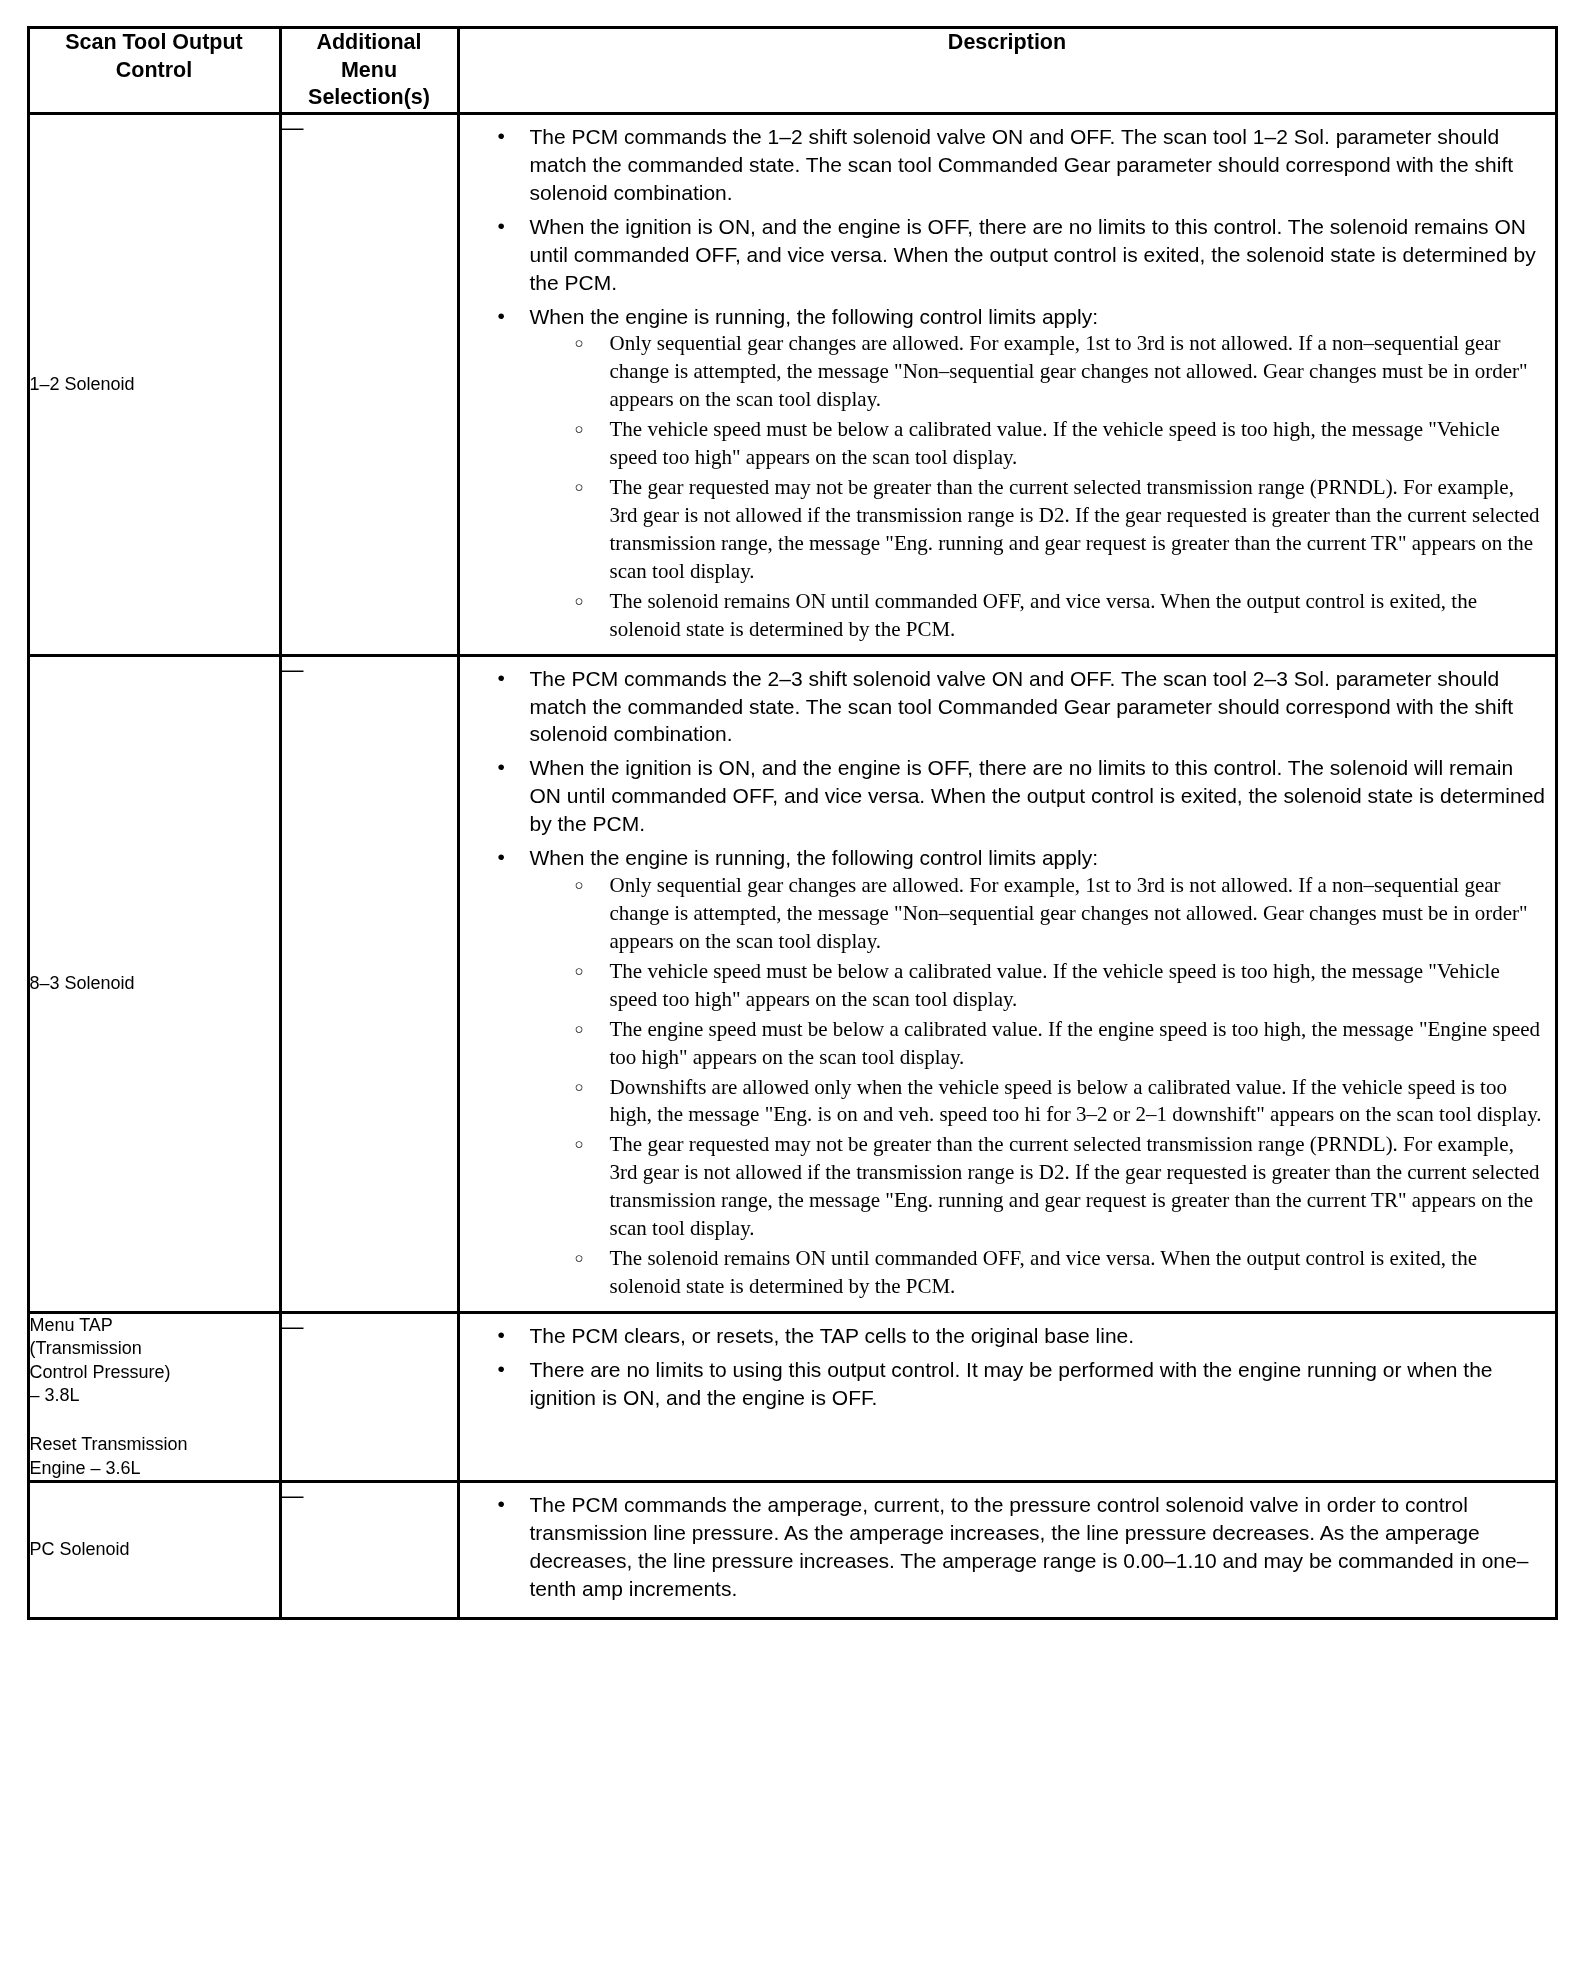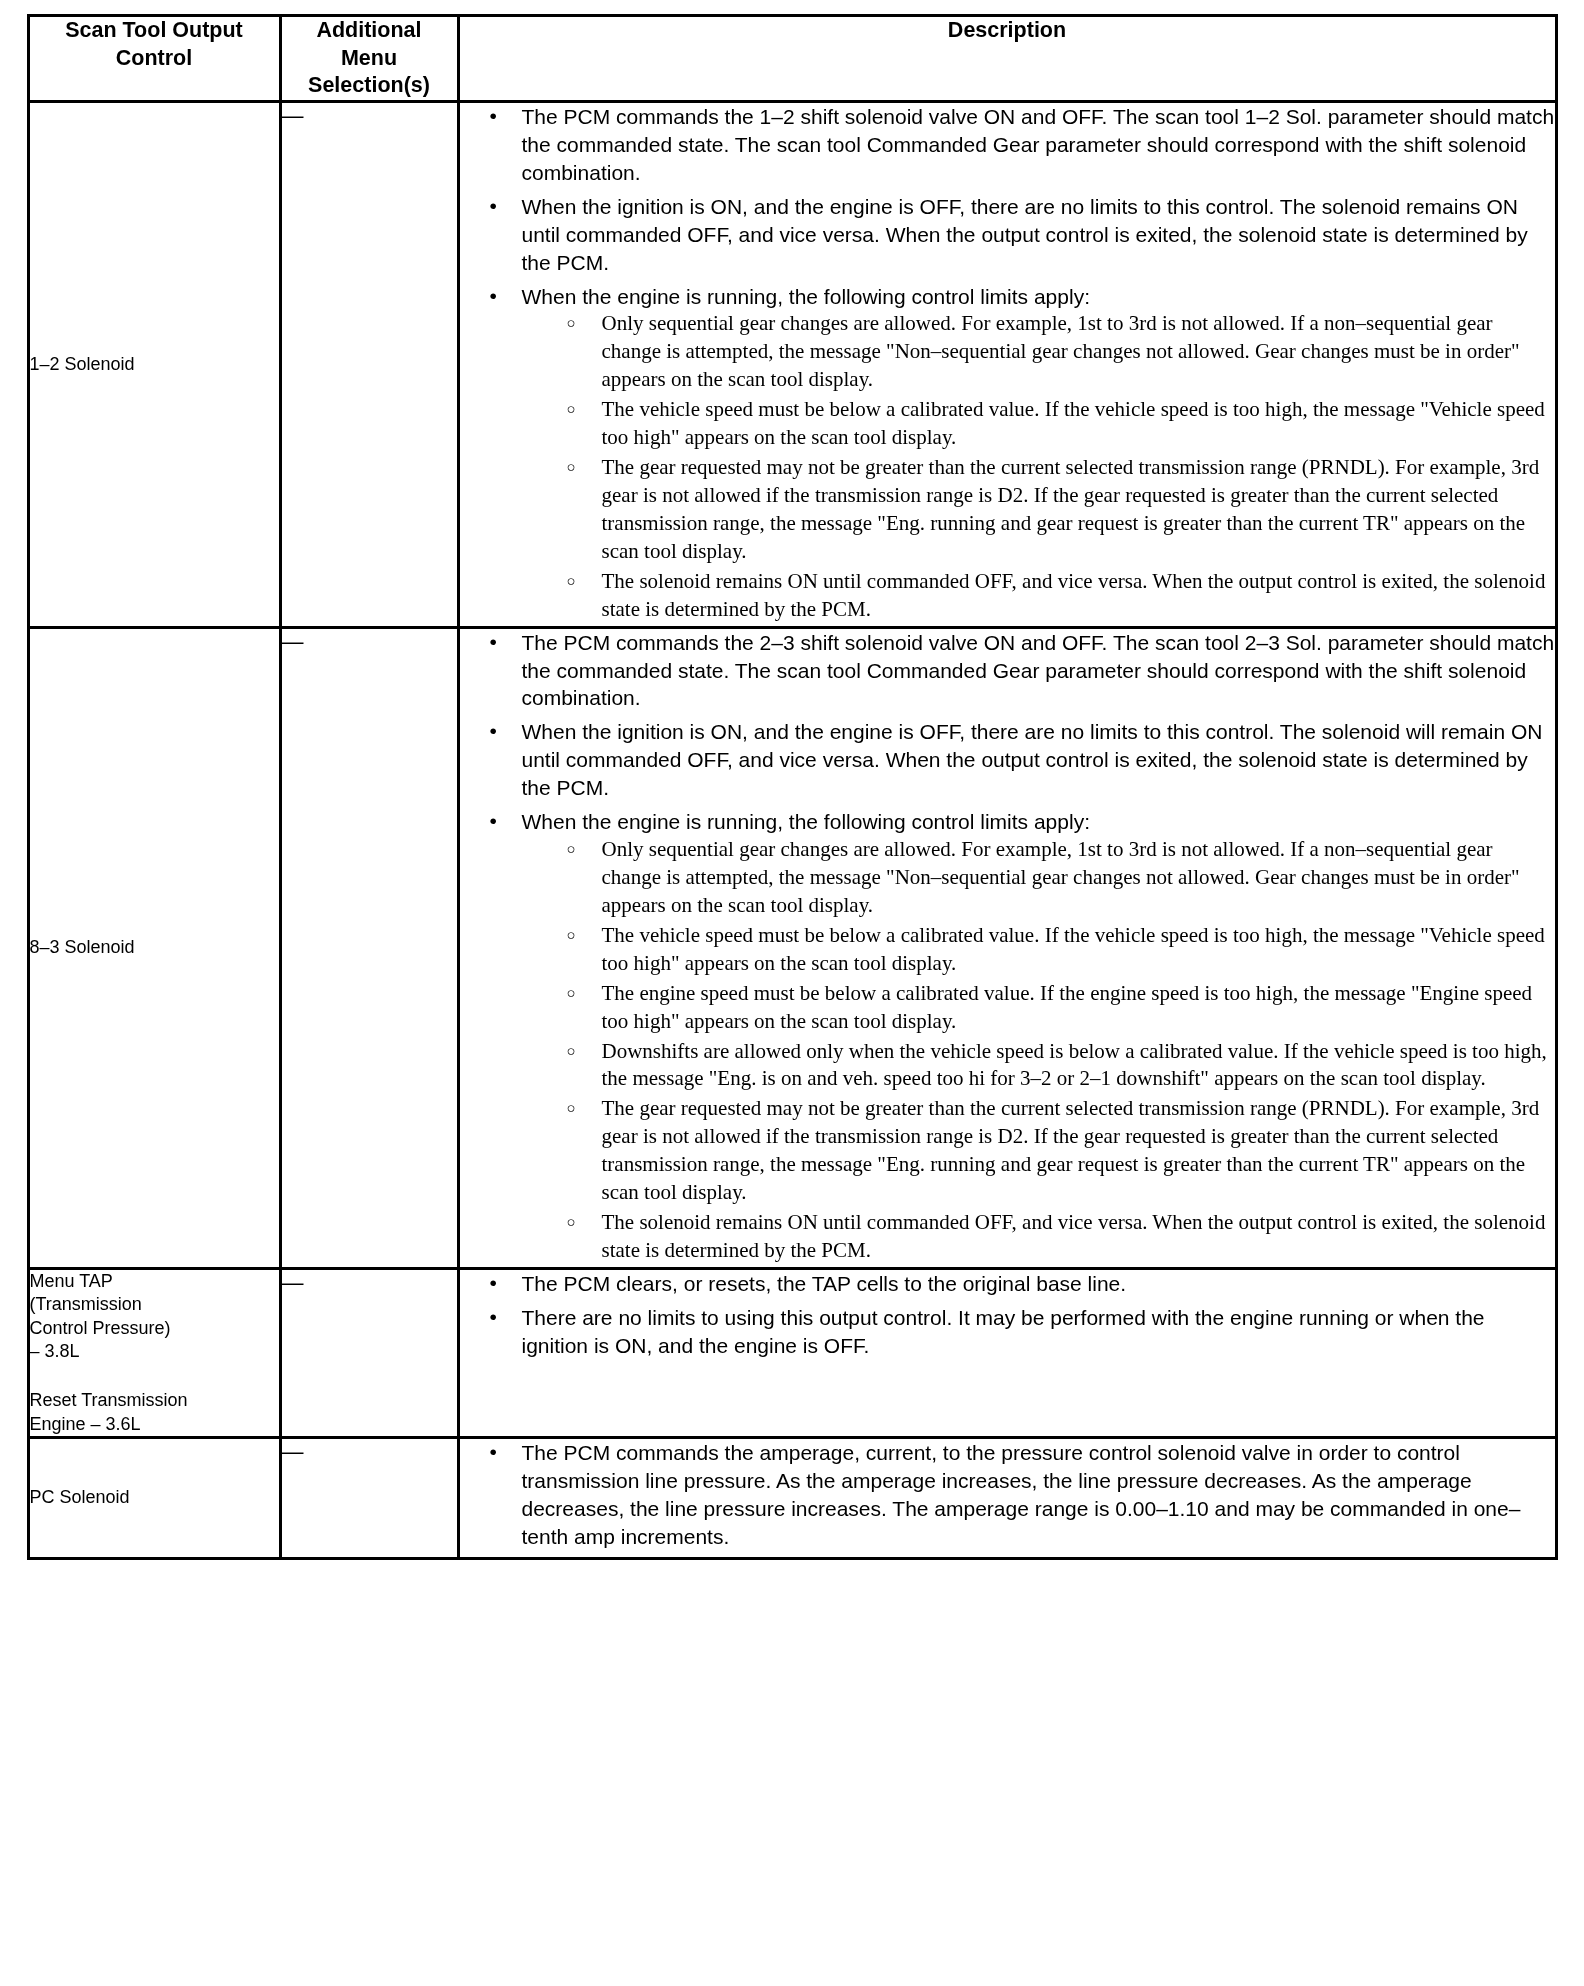--- a/index.html
+++ b/index.html
@@ -14,21 +14,21 @@
     color: #000000;
   }
   .page {
     width: 1584px;
     padding: 14px 0 0 0;
     box-sizing: border-box;
   }
   table.spec {
     border-collapse: collapse;
     table-layout: fixed;
-    margin: 0 auto;
+    margin: 12px auto;
     width: 1528px;
     border: 3px solid #701a75;
   }
   table.spec col.c1 { width: 252px; }
   table.spec col.c2 { width: 178px; }
   table.spec col.c3 { width: 1098px; }
 
   table.spec th, table.spec td {
     border: 3px solid #000;
     vertical-align: top;
@@ -66,21 +66,21 @@
   .dash { letter-spacing: 0; }
 
   td.desc {
     padding: 10px 12px 12px 10px;
     font-size: 21px;
     line-height: 1.33;
   }
   ul.lvl1 {
     list-style: none;
     margin: 0;
-    padding: 0;
+    padding: 8px;
   }
   ul.lvl1 > li {
     position: relative;
     padding-left: 62px;
     margin: 0 0 6px 0;
   }
   ul.lvl1 > li::before {
     content: "\2022";
     position: absolute;
     left: 30px;

